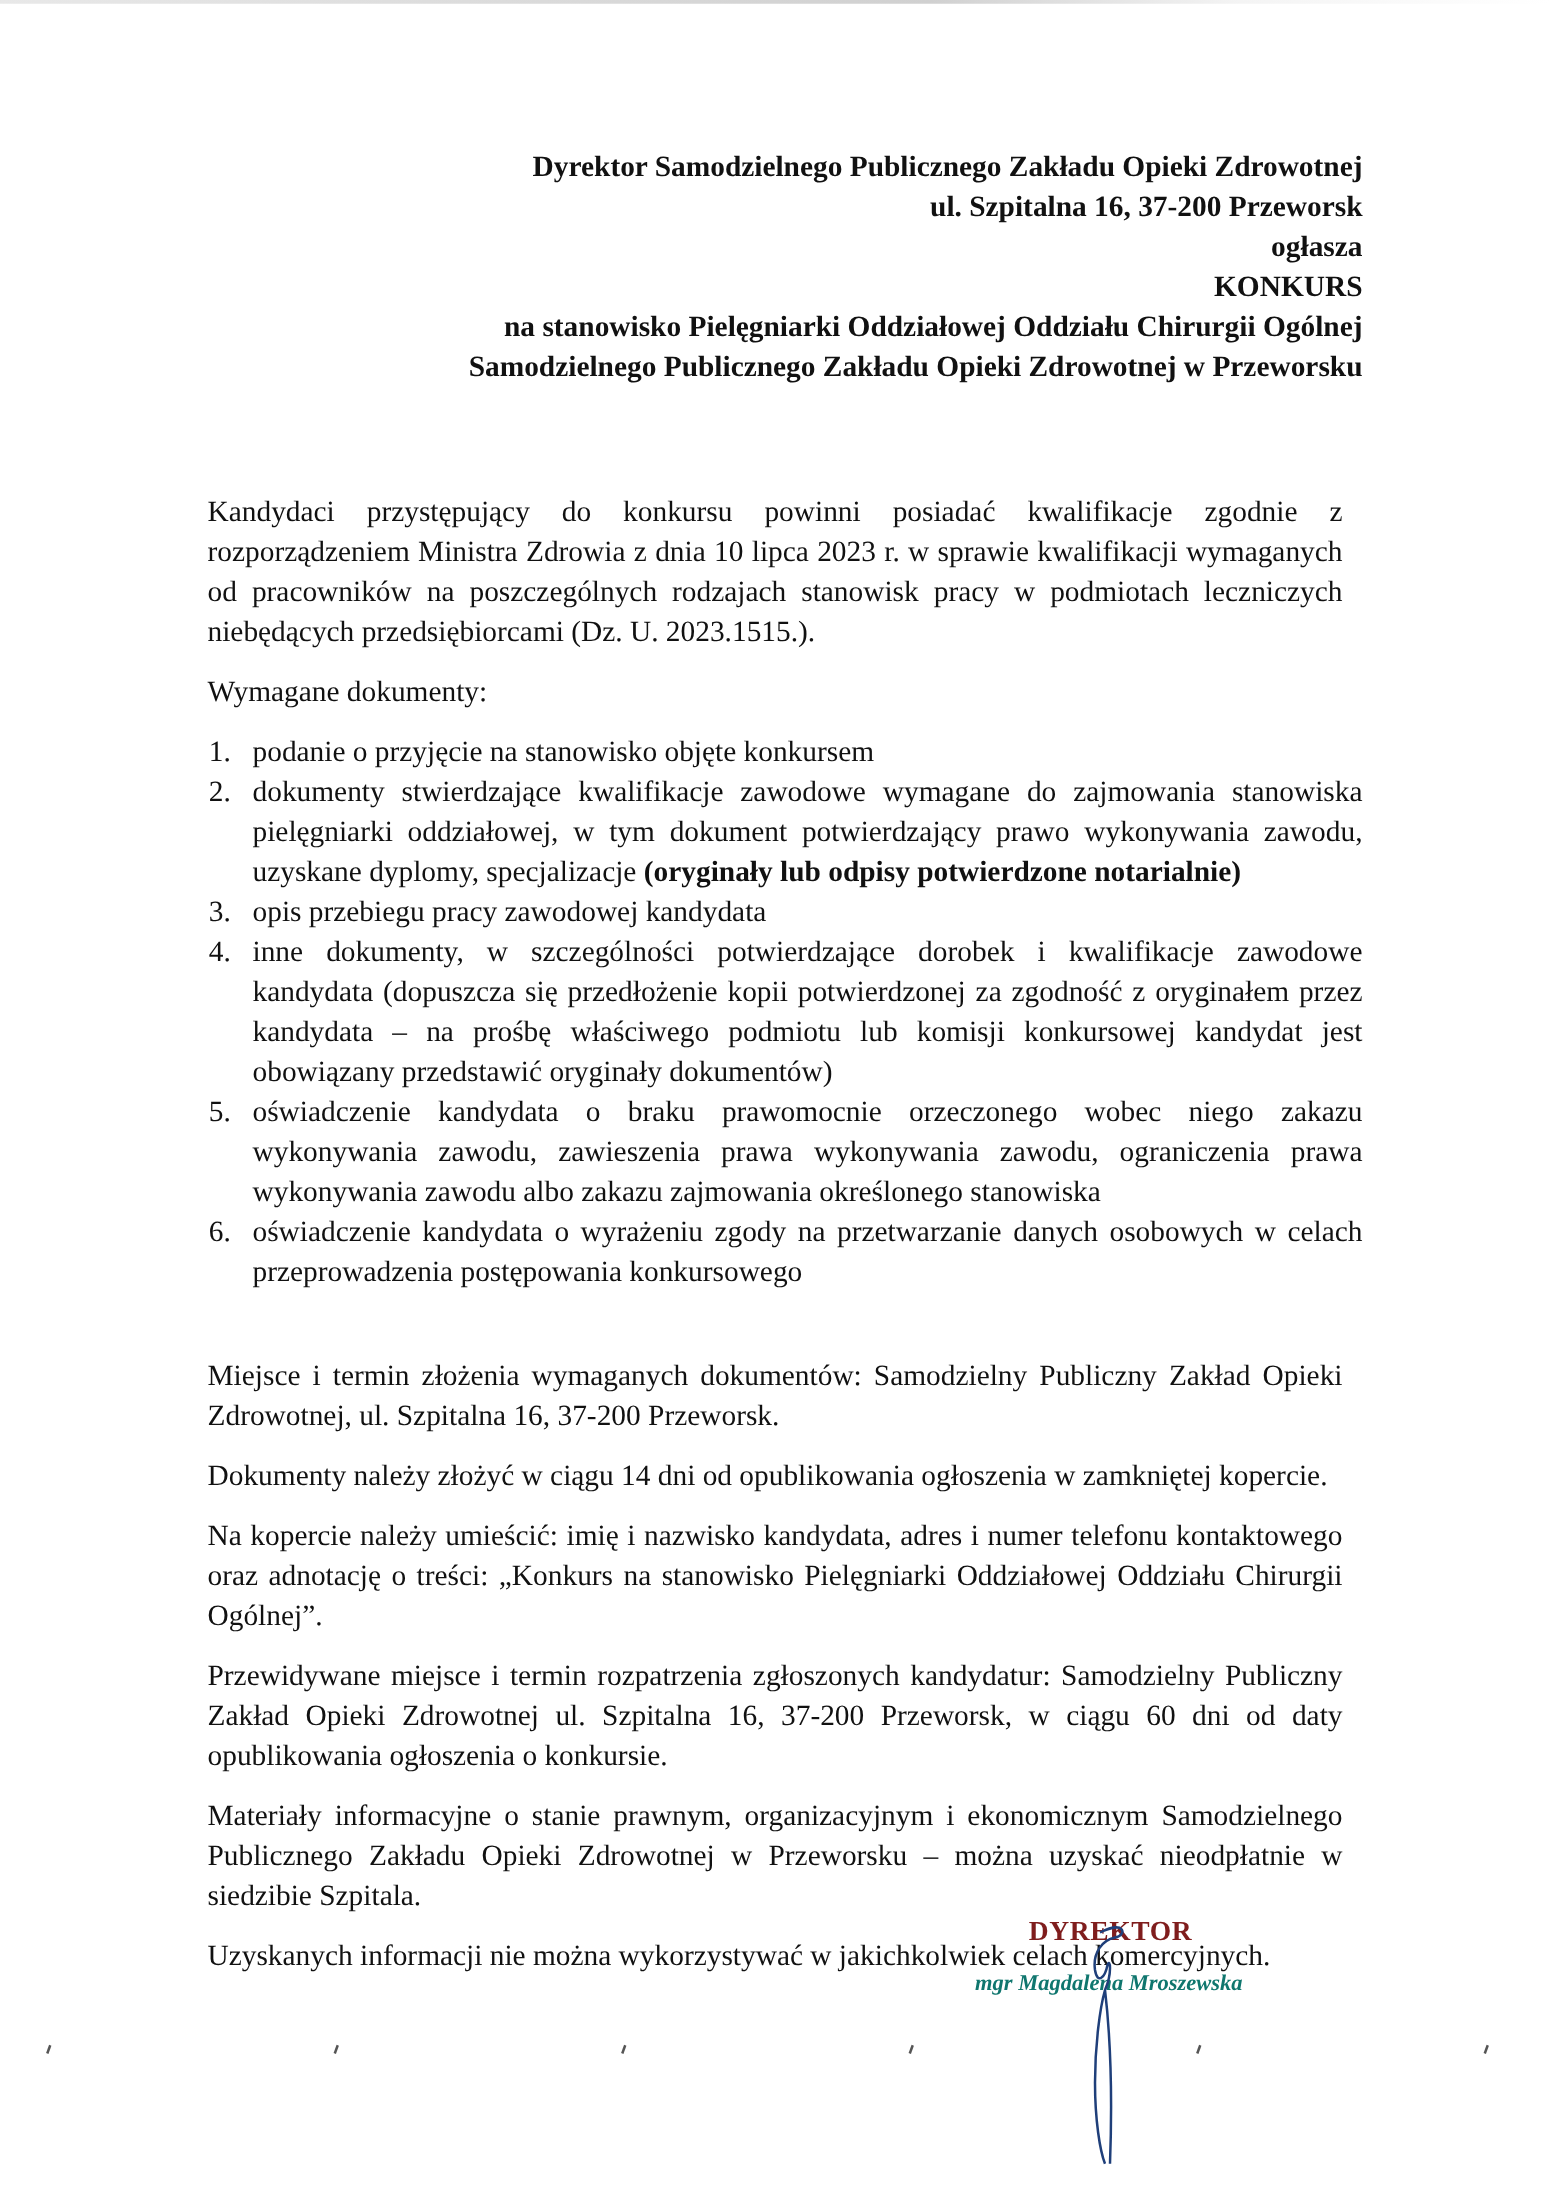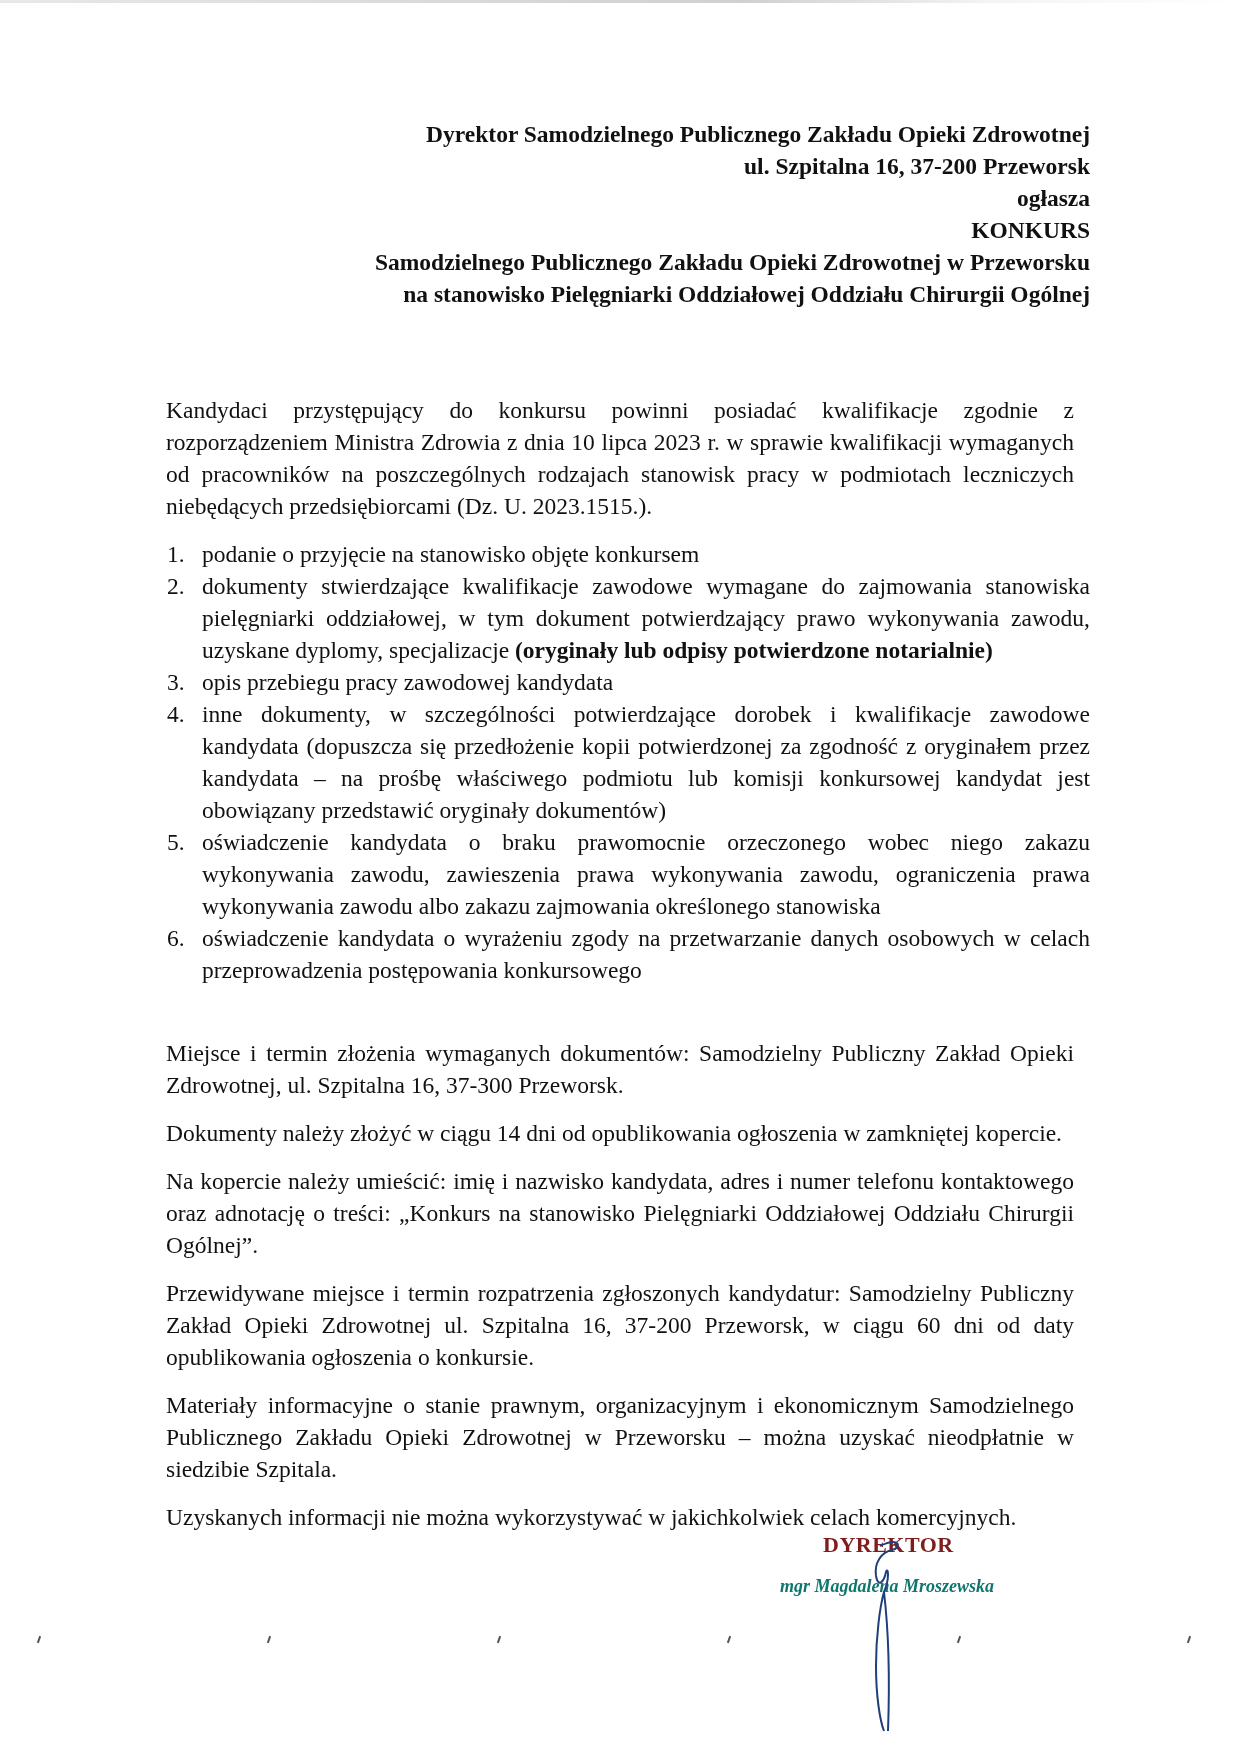--- a/index.html
+++ b/index.html
@@ -31,26 +31,27 @@
 </head>
 <body>
 
 <div class="scan-edge"></div>
 
 <div class="header">
   <div>Dyrektor Samodzielnego Publicznego Zakładu Opieki Zdrowotnej</div>
   <div>ul. Szpitalna 16, 37-200 Przeworsk</div>
   <div>ogłasza</div>
   <div>KONKURS</div>
+  <div>na stanowisko Pielęgniarki Oddziałowej Oddziału Chirurgii Ogólnej</div>
   <div>Samodzielnego Publicznego Zakładu Opieki Zdrowotnej w Przeworsku</div>
-  <div>na stanowisko Pielęgniarki Oddziałowej Oddziału Chirurgii Ogólnej</div>
 </div>
 
 <div class="body">
   <p class="para">Kandydaci przystępujący do konkursu powinni posiadać kwalifikacje zgodnie z rozporządzeniem Ministra Zdrowia z dnia 10 lipca 2023 r. w sprawie kwalifikacji wymaganych od pracowników na poszczególnych rodzajach stanowisk pracy w podmiotach leczniczych niebędących przedsiębiorcami (Dz. U. 2023.1515.).</p>
+  <p class="para">Wymagane dokumenty:</p>
   <ol class="docs">
     <li>
       <span class="num">1.</span>
       <span>podanie o przyjęcie na stanowisko  objęte konkursem</span>
     </li>
     <li>
       <span class="num">2.</span>
       <span>dokumenty stwierdzające kwalifikacje zawodowe wymagane do zajmowania stanowiska pielęgniarki oddziałowej, w tym dokument potwierdzający prawo wykonywania zawodu, uzyskane dyplomy, specjalizacje </span><span class="bold">(oryginały lub odpisy potwierdzone notarialnie)</span>
     </li>
     <li>
@@ -64,21 +65,21 @@
     <li>
       <span class="num">5.</span>
       <span>oświadczenie kandydata o braku prawomocnie orzeczonego wobec niego zakazu wykonywania zawodu, zawieszenia prawa wykonywania zawodu, ograniczenia prawa wykonywania zawodu albo zakazu zajmowania określonego stanowiska</span>
     </li>
     <li>
       <span class="num">6.</span>
       <span>oświadczenie kandydata o wyrażeniu zgody na przetwarzanie danych osobowych w celach przeprowadzenia postępowania konkursowego</span>
     </li>
   </ol>
   <div class="gap"></div>
-  <p class="para">Miejsce i termin złożenia wymaganych dokumentów: Samodzielny Publiczny Zakład Opieki Zdrowotnej, ul. Szpitalna 16, 37-300 Przeworsk.</p>
+  <p class="para">Miejsce i termin złożenia wymaganych dokumentów: Samodzielny Publiczny Zakład Opieki Zdrowotnej, ul. Szpitalna 16, 37-200 Przeworsk.</p>
   <p class="para">Dokumenty należy złożyć w ciągu 14 dni od opublikowania ogłoszenia w zamkniętej kopercie.</p>
   <p class="para">Na kopercie należy umieścić: imię i nazwisko kandydata, adres i numer telefonu kontaktowego oraz adnotację o treści: „Konkurs na stanowisko Pielęgniarki Oddziałowej Oddziału Chirurgii Ogólnej”.</p>
   <p class="para">Przewidywane miejsce i termin rozpatrzenia zgłoszonych kandydatur: Samodzielny Publiczny Zakład Opieki Zdrowotnej ul. Szpitalna 16, 37-200 Przeworsk, w ciągu 60 dni od daty opublikowania ogłoszenia o konkursie.</p>
   <p class="para">Materiały informacyjne o stanie prawnym, organizacyjnym i ekonomicznym Samodzielnego Publicznego Zakładu Opieki Zdrowotnej w Przeworsku – można uzyskać nieodpłatnie w siedzibie Szpitala.</p>
   <p class="para">Uzyskanych informacji nie można wykorzystywać w jakichkolwiek celach komercyjnych.</p>
 </div>
 
 <div class="signature">
   <div class="sig-title">DYREKTOR</div>
   <div class="sig-name">mgr Magdalena Mroszewska</div>

